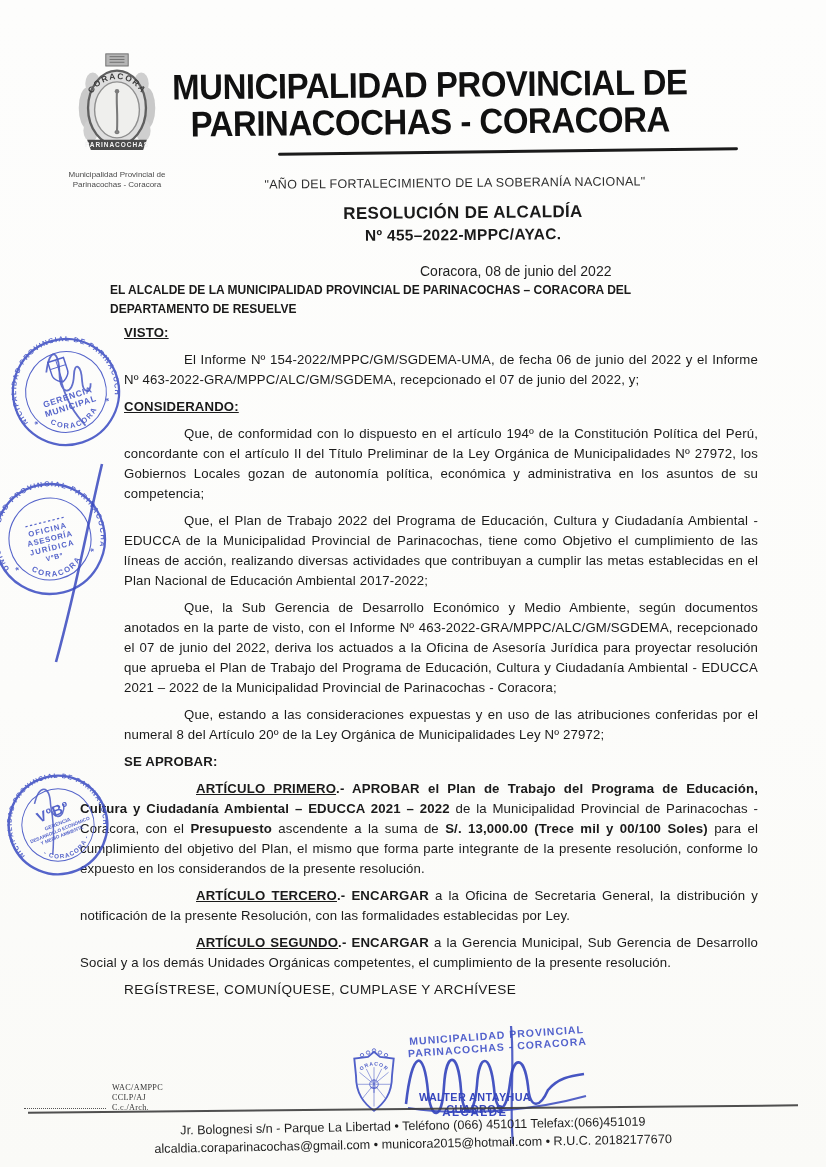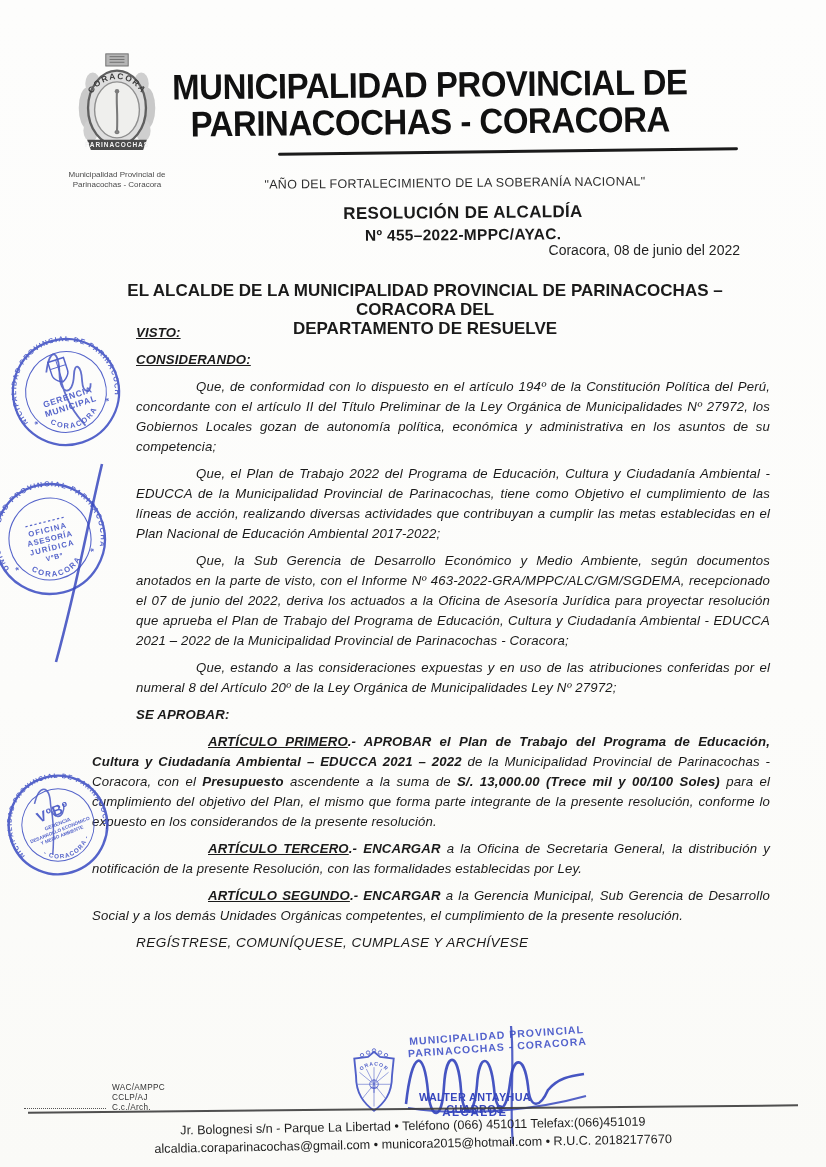--- a/index.html
+++ b/index.html
@@ -14,27 +14,27 @@
   .titleblock .t1,.titleblock .t2{font-weight:bold;font-size:33px;line-height:37px;
               letter-spacing:-0.5px;transform:scale(1,1.08);color:#111;}
   .title-divider{position:absolute;left:278px;top:150px;width:460px;height:3px;
               background:#1b1b1b;transform:rotate(-0.7deg);border-radius:2px;}
   .motto{position:absolute;left:85px;top:176px;width:740px;text-align:center;
          font-size:12.5px;letter-spacing:.3px;color:#2e2e2e;transform:rotate(-0.5deg);}
   .resblock{position:absolute;left:100px;top:201px;width:726px;text-align:center;
             transform:rotate(-0.5deg);}
   .resblock .r1{font-weight:bold;font-size:17px;line-height:23px;letter-spacing:.3px;}
   .resblock .r2{font-weight:bold;font-size:15.5px;line-height:22px;letter-spacing:.3px;}
-  .dateline{position:absolute;left:420px;top:242px;width:320px;text-align:right;
+  .dateline{position:absolute;left:420px;top:263px;width:320px;
             font-size:14px;color:#1f1f1f;}
-  .addressee{position:absolute;left:110px;top:281px;width:630px;text-align:center;
-             font-weight:bold;font-size:17px;line-height:19px;}
-  
-  .doc{position:absolute;left:80px;top:321px;width:690px;font-size:13.2px;
-       line-height:20px;text-align:justify;letter-spacing:.15px;font-style:italic;}
+  .addressee{position:absolute;left:110px;top:281px;width:630px;text-align:left;
+             font-weight:bold;font-size:12px;line-height:19px;}
+  
+  .doc{position:absolute;left:68px;top:321px;width:690px;font-size:13.2px;
+       line-height:20px;text-align:justify;letter-spacing:.15px;}
   .doc h3{font-size:13.2px;margin:2px 0 7px 56px;font-weight:bold;}
   .doc h3.u span{text-decoration:underline;}
   .doc p{margin:0 0 7px 56px;text-indent:60px;}
   .doc p.article{margin-left:12px;text-indent:116px;}
   .doc .t{font-weight:bold;text-decoration:underline;}
   .doc .b{font-weight:bold;}
   .closing{margin:4px 0 0 0;text-align:left;font-size:13.6px;letter-spacing:.4px;
            text-indent:0 !important;}
   .stamp{position:absolute;opacity:.88;}
   .stamp svg text{fill:#3f50c4;font-family:"Liberation Sans",sans-serif;}
@@ -48,21 +48,21 @@
       transform:rotate(-4deg);opacity:.9;}
   #sig{position:absolute;left:398px;top:1038px;width:200px;height:78px;}
   #sigvert{position:absolute;left:505px;top:1026px;width:14px;height:120px;}
   .mayor-name{position:absolute;left:390px;top:1091px;width:170px;text-align:center;
       color:#3646bd;font-weight:bold;font-size:10.8px;letter-spacing:.4px;}
   .mayor-role{position:absolute;left:390px;top:1106px;width:170px;text-align:center;
       color:#3646bd;font-weight:bold;font-size:11.5px;letter-spacing:1.5px;}
   #shieldstamp{position:absolute;left:344px;top:1046px;width:60px;height:74px;opacity:.9;}
   
   .initials{position:absolute;left:112px;top:1083px;font-size:8.2px;line-height:10px;
-            color:#333;letter-spacing:.3px;}
+            color:#333;letter-spacing:.3px;font-family:Liberation Serif, serif;}
   .dotted-lead{position:absolute;left:24px;top:1108px;width:82px;border-top:1.5px dotted #555;}
   .footer-divider{position:absolute;left:28px;top:1108px;width:770px;height:2px;
             background:#3c3c3c;transform:rotate(-0.55deg);opacity:.9;}
   .contact{position:absolute;left:60px;top:1118px;width:706px;text-align:center;
            font-size:12.6px;line-height:17.5px;color:#1d1d1d;transform:rotate(-1.1deg);}
 </style>
 </head>
 <body>
 
 <div class="page">
@@ -110,20 +110,21 @@
     <div class="r2">Nº 455–2022-MPPC/AYAC.</div>
   </div>
   <div class="dateline">Coracora, 08 de junio del 2022</div>
   <div class="addressee">
     <div>EL ALCALDE DE LA MUNICIPALIDAD PROVINCIAL DE PARINACOCHAS – CORACORA DEL</div>
     <div>DEPARTAMENTO DE RESUELVE</div>
   </div>
 
   <div class="doc">
     <h3 class="u"><span>VISTO:</span></h3>
+    <p>El Informe Nº 154-2022/MPPC/GM/SGDEMA-UMA, de fecha 06 de junio del 2022 y el Informe Nº 463-2022-GRA/MPPC/ALC/GM/SGDEMA, recepcionado el 07 de junio del 2022, y;</p>
 
     <h3 class="u"><span>CONSIDERANDO:</span></h3>
     <p>Que, de conformidad con lo dispuesto en el artículo 194º de la Constitución Política del Perú, concordante con el artículo II del Título Preliminar de la Ley Orgánica de Municipalidades Nº 27972, los Gobiernos Locales gozan de autonomía política, económica y administrativa en los asuntos de su competencia;</p>
     <p>Que, el Plan de Trabajo 2022 del Programa de Educación, Cultura y Ciudadanía Ambiental - EDUCCA de la Municipalidad Provincial de Parinacochas, tiene como Objetivo el cumplimiento de las líneas de acción, realizando diversas actividades que contribuyan a cumplir las metas establecidas en el Plan Nacional de Educación Ambiental 2017-2022;</p>
     <p>Que, la Sub Gerencia de Desarrollo Económico y Medio Ambiente, según documentos anotados en la parte de visto, con el Informe Nº 463-2022-GRA/MPPC/ALC/GM/SGDEMA, recepcionado el 07 de junio del 2022, deriva los actuados a la Oficina de Asesoría Jurídica para proyectar resolución que aprueba el Plan de Trabajo del Programa de Educación, Cultura y Ciudadanía Ambiental - EDUCCA 2021 – 2022 de la Municipalidad Provincial de Parinacochas - Coracora;</p>
     <p>Que, estando a las consideraciones expuestas y en uso de las atribuciones conferidas por el numeral 8 del Artículo 20º de la Ley Orgánica de Municipalidades Ley Nº 27972;</p>
 
     <h3><span>SE APROBAR:</span></h3>
 
     <p class="article"><span class="t">ARTÍCULO PRIMERO</span><span class="b">.- APROBAR </span><span class="b">el Plan de Trabajo del Programa de Educación, Cultura y Ciudadanía Ambiental – EDUCCA 2021 – 2022 </span><span>de la Municipalidad Provincial de Parinacochas - Coracora, con el </span><span class="b">Presupuesto </span><span>ascendente a la suma de </span><span class="b">S/. 13,000.00 (Trece mil y 00/100 Soles) </span><span>para el cumplimiento del objetivo del Plan, el mismo que forma parte integrante de la presente resolución, conforme lo expuesto en los considerandos de la presente resolución.</span></p>

